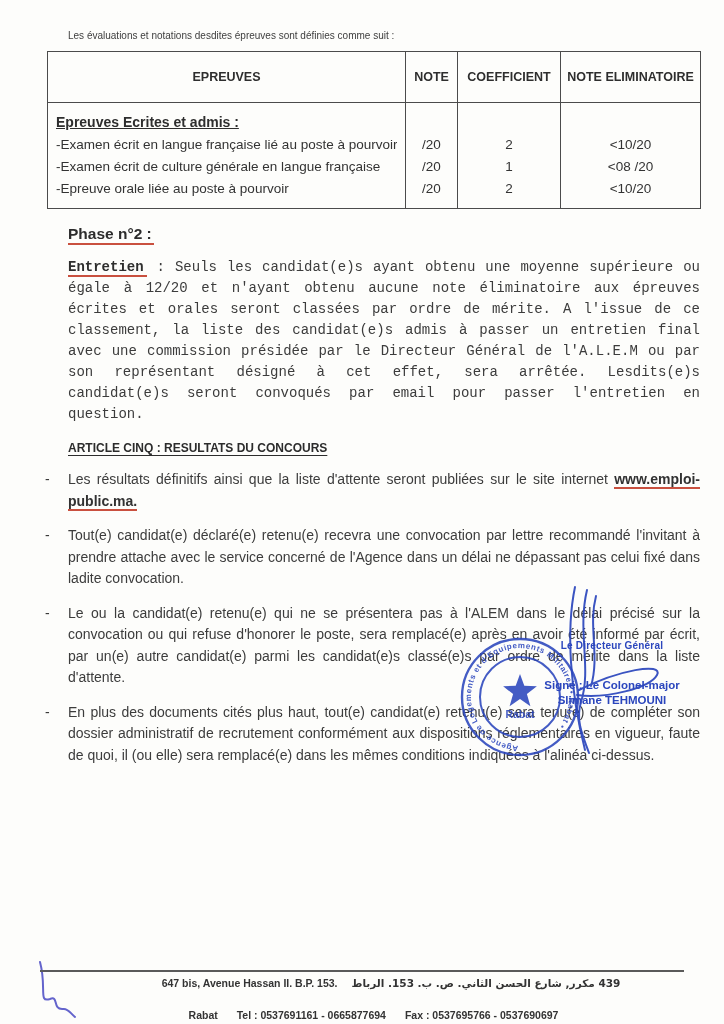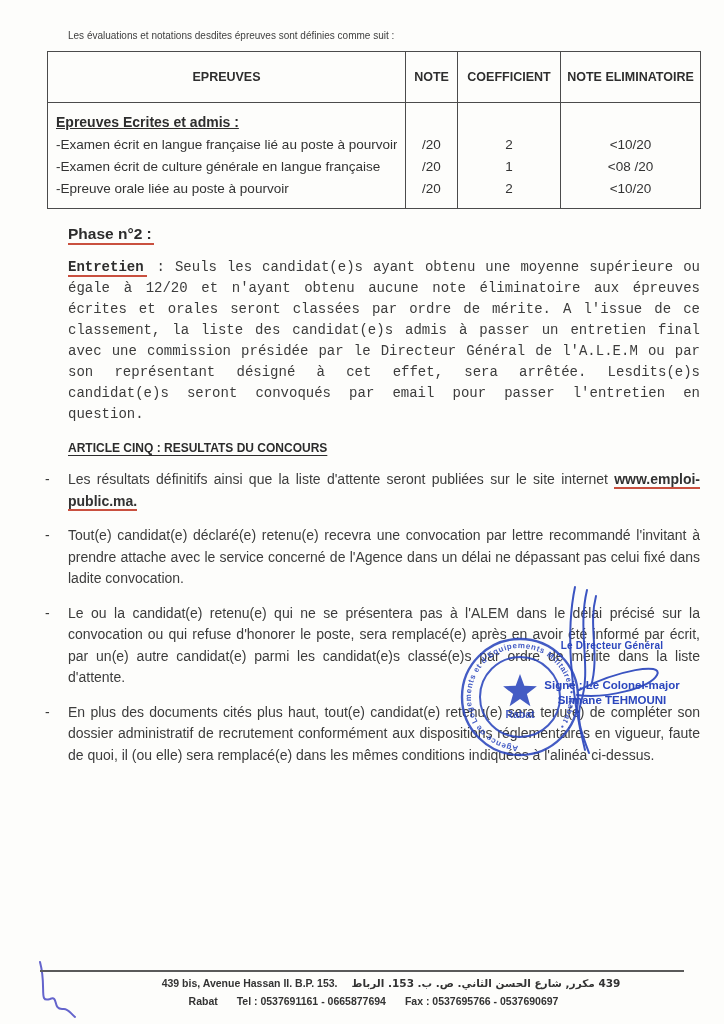--- a/index.html
+++ b/index.html
@@ -41,21 +41,21 @@
   .sig-line{font-size:11.5px;line-height:15px;}
   .stamp{position:absolute;left:457px;top:634px;opacity:.88;}
   .ink{position:absolute;left:0;top:0;width:724px;height:1024px;pointer-events:none;}
   
   .footer{position:absolute;left:0;top:970px;width:724px;}
   .footer-rule{position:absolute;left:40px;top:0;width:644px;height:1.6px;background:#5a5a5a;}
   .f-line{width:724px;text-align:center;padding-left:58px;box-sizing:border-box;
           font-size:10.5px;font-weight:bold;color:#333;}
   .f1{margin-top:7px;}
   .f1 .ar{margin-left:14px;direction:rtl;unicode-bidi:isolate;font-family:"DejaVu Sans",sans-serif;}
-  .f2{margin-top:6px;padding-left:23px;}
+  .f2{margin-top:20px;padding-left:23px;}
   .f2 .seg{margin-left:16px;}
   .f2 .seg:first-child{margin-left:0;}
 </style>
 </head>
 <body>
 
 <div class="page">
 
   <div class="content">
 
@@ -159,21 +159,21 @@
       <path d="M 587 590 C 577 632 592 668 581 702 C 575 722 584 738 589 753"></path>
       <path d="M 596 596 C 588 626 600 656 591 686"></path>
       <path d="M 579 690 C 618 670 664 662 657 675 C 650 688 606 699 577 695"></path>
     </g>
     <path stroke="#5353c6" stroke-width="2" fill="none" stroke-linecap="round" opacity="0.9" d="M 40 962 C 47 988 38 1003 50 999 C 59 995 52 1010 63 1009 C 68 1008 70 1013 75 1017"></path>
   </svg>
 
   <div class="footer">
     <div class="footer-rule"></div>
     <div class="f-line f1">
-      <span>439 bis, Avenue Hassan II. B.P. 153.</span><span class="ar">439 مكرر, شارع الحسن الثاني. ص. ب. 153. الرباط</span>
+      <span>647 bis, Avenue Hassan II. B.P. 153.</span><span class="ar">439 مكرر, شارع الحسن الثاني. ص. ب. 153. الرباط</span>
     </div>
     <div class="f-line f2">
       <span class="seg">Rabat</span>
       <span class="seg">Tel : 0537691161 - 0665877694</span>
       <span class="seg">Fax : 0537695766 - 0537690697</span>
     </div>
   </div>
 
 </div>
 

